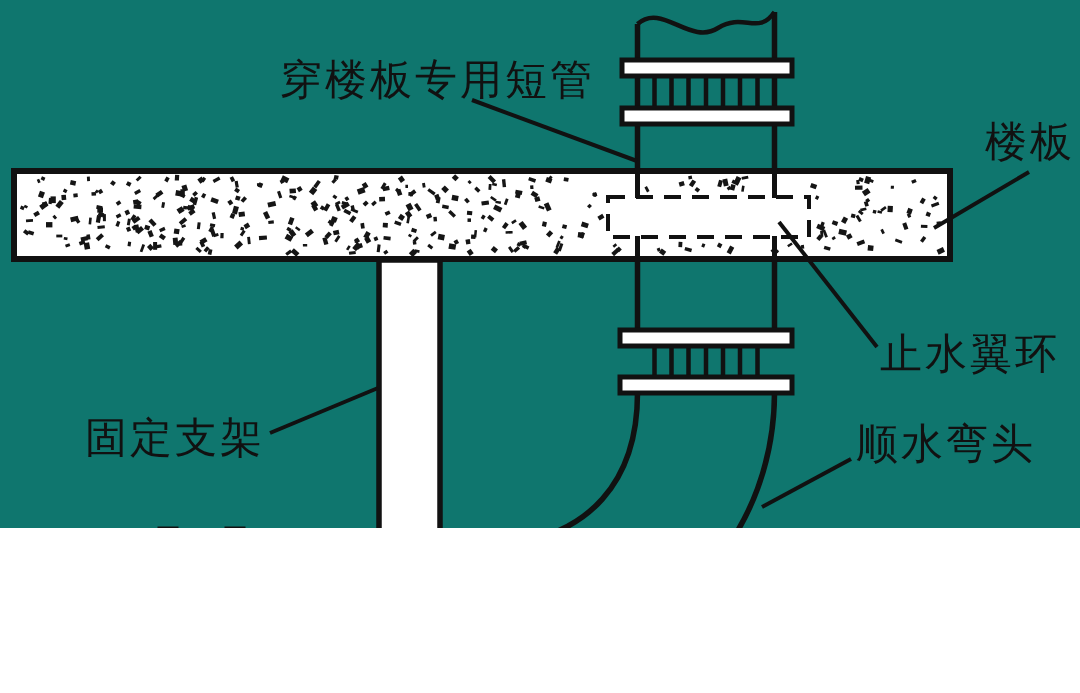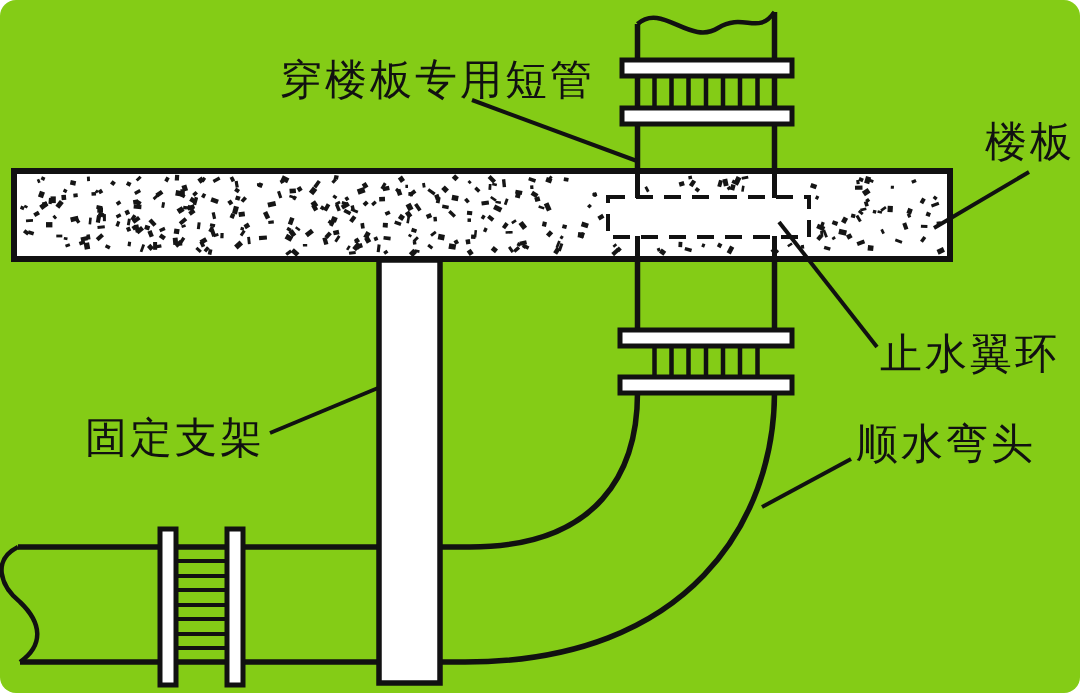--- a/index.html
+++ b/index.html
@@ -3,24 +3,23 @@
 <meta charset="utf-8">
 <style>
   html, body {
     margin: 0;
     padding: 0;
     background: #ffffff;
   }
   .stage {
     position: relative;
     width: 1080px;
-    height: 693px;
-    background: #84cc16;
+    height: 528px;
+    background: #0f766e;
     overflow: hidden;
-    border-radius: 16px;
   }
   svg {
     display: block;
   }
   text.dlabel {
     font-family: "Liberation Serif", "DejaVu Serif", serif;
     font-size: 42px;
     letter-spacing: 3px;
     fill: #111111;
   }

